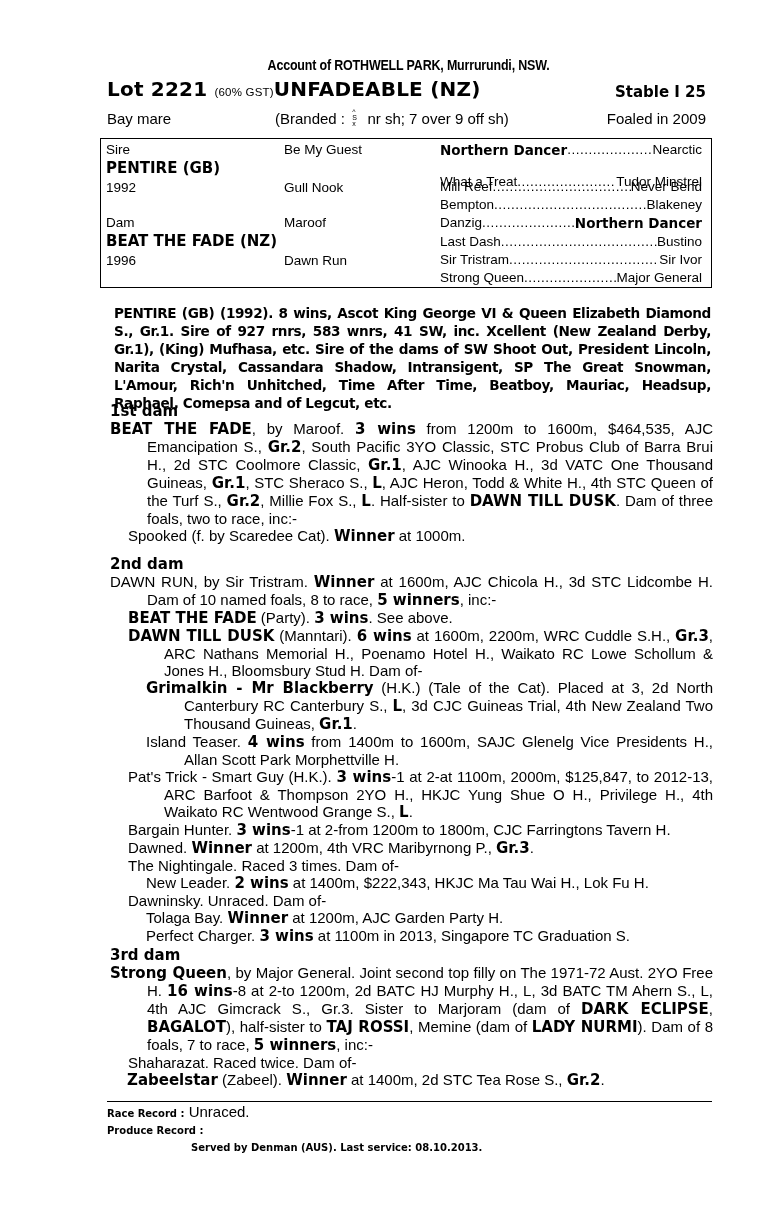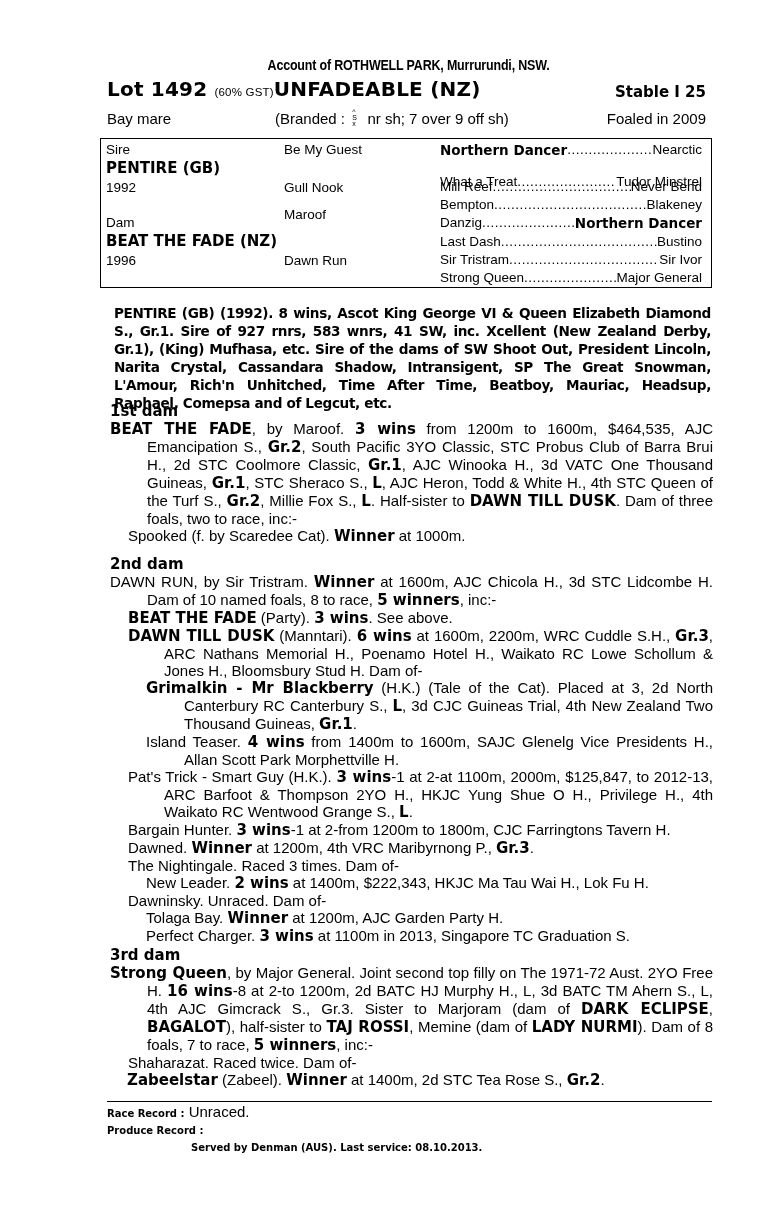--- a/index.html
+++ b/index.html
@@ -44,21 +44,21 @@
 </style>
 </head>
 <body>
 
 <div class="page">
 
   <div class="account">Account of ROTHWELL PARK, Murrurundi, NSW.</div>
 
   <div class="lotrow">
     <div class="lotnum">
-      <span>Lot 1492</span>
+      <span>Lot 2221</span>
       <span class="gst">(60% GST)</span><span class="horse">UNFADEABLE (NZ)</span>
     </div>
     <div class="stable">Stable I 25</div>
   </div>
 
   <div class="inforow">
     <span class="color">Bay mare</span>
     <span class="brand">
       <span>(Branded :</span>
       <span class="brandglyph">
@@ -74,21 +74,21 @@
   <div class="pedbox">
     <div class="pedcell" style="left:5px; top:3px;">Sire</div>
     <div class="pedbig" style="left:5px; top:20px;">PENTIRE (GB)</div>
     <div class="pedcell" style="left:5px; top:41px;">1992</div>
     <div class="pedcell" style="left:183px; top:3px;">Be My Guest</div>
     <div class="pedcell" style="left:183px; top:41px;">Gull Nook</div>
 
     <div class="pedcell" style="left:5px; top:76px;">Dam</div>
     <div class="pedbig" style="left:5px; top:93px;">BEAT THE FADE (NZ)</div>
     <div class="pedcell" style="left:5px; top:114px;">1996</div>
-    <div class="pedcell" style="left:183px; top:68px;">Maroof</div>
+    <div class="pedcell" style="left:183px; top:76px;">Maroof</div>
     <div class="pedcell" style="left:183px; top:114px;">Dawn Run</div>
 
     <div id="g3">
         <div class="g3" style="top: 3px;">
           <span class="l"><b>Northern Dancer</b></span>
           <span class="dots"></span>
           <span class="r">Nearctic</span>
         </div>
         <div class="g3" style="top: 21.3px; margin-top: 14px;">
           <span class="l">What a Treat </span>

